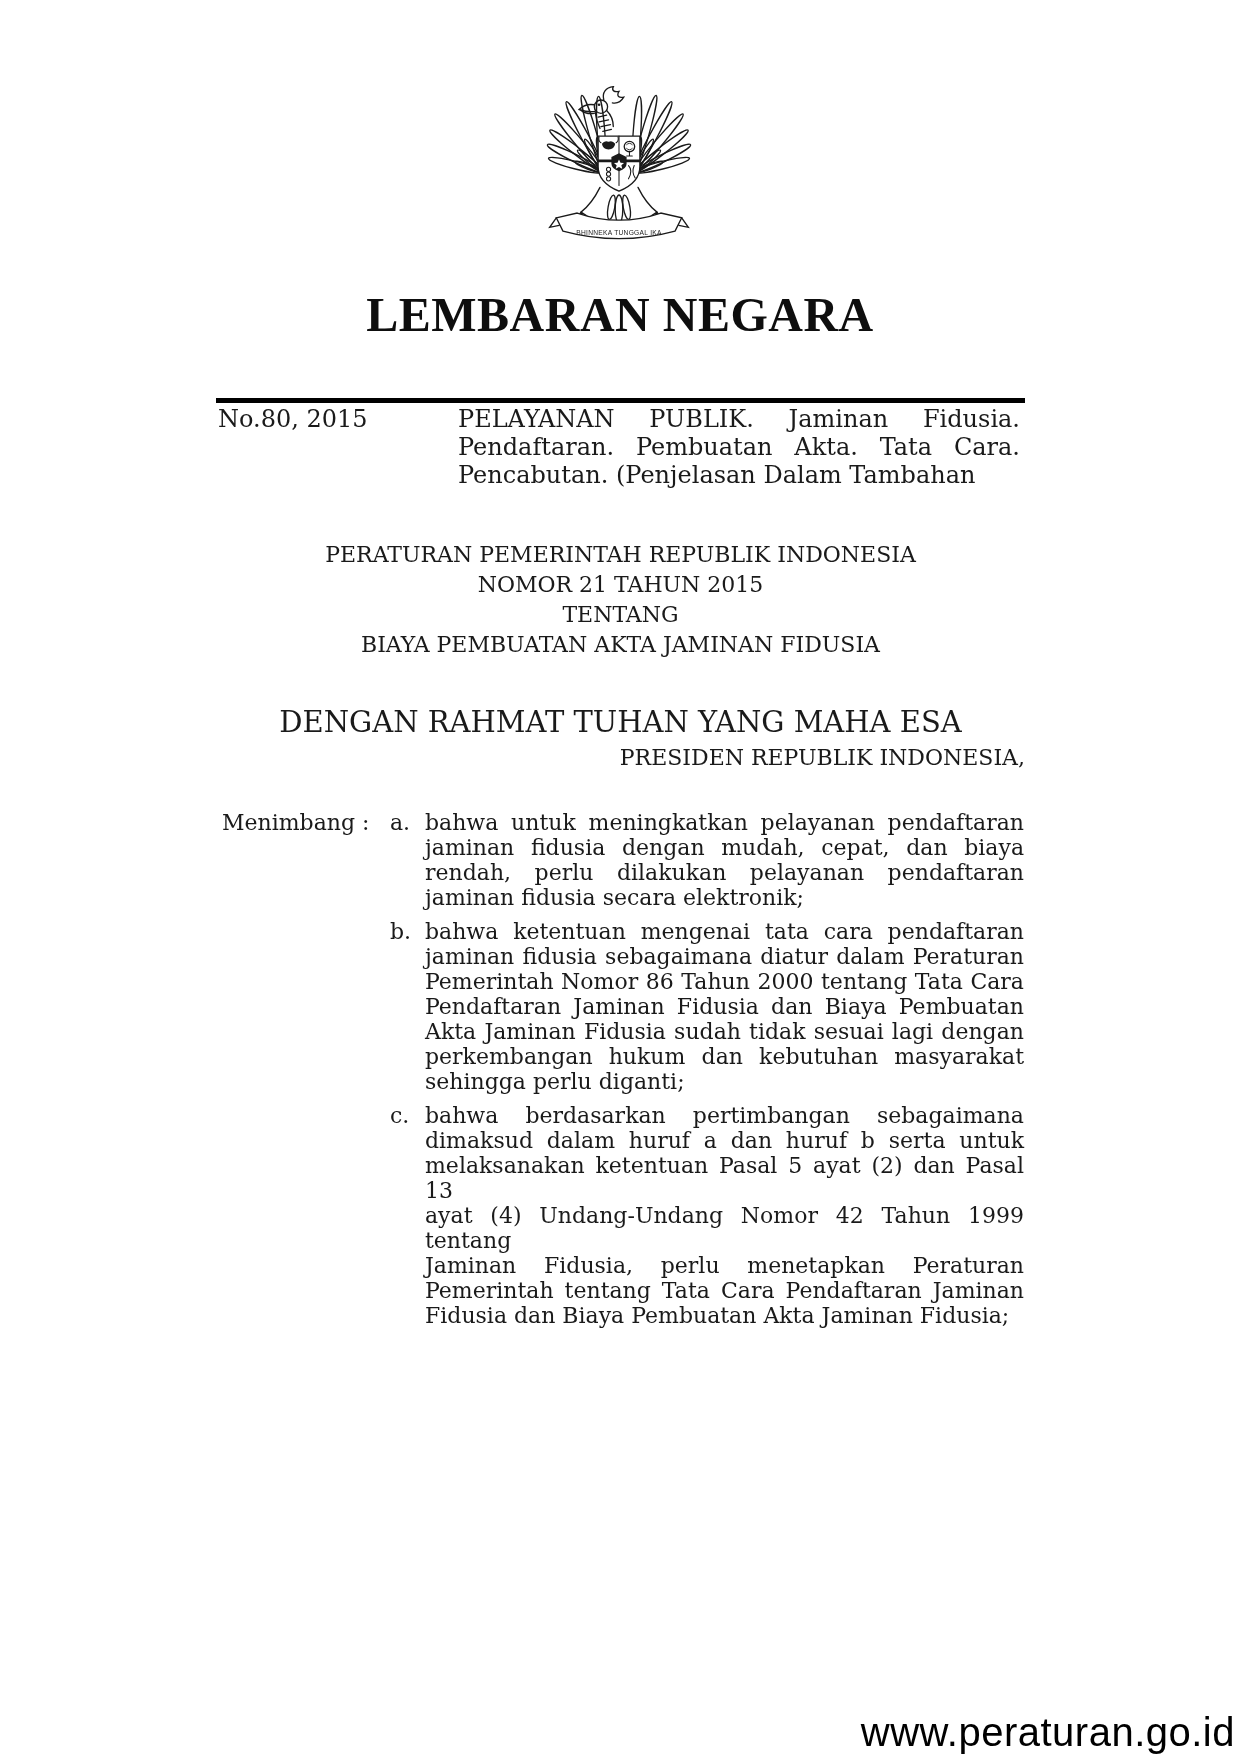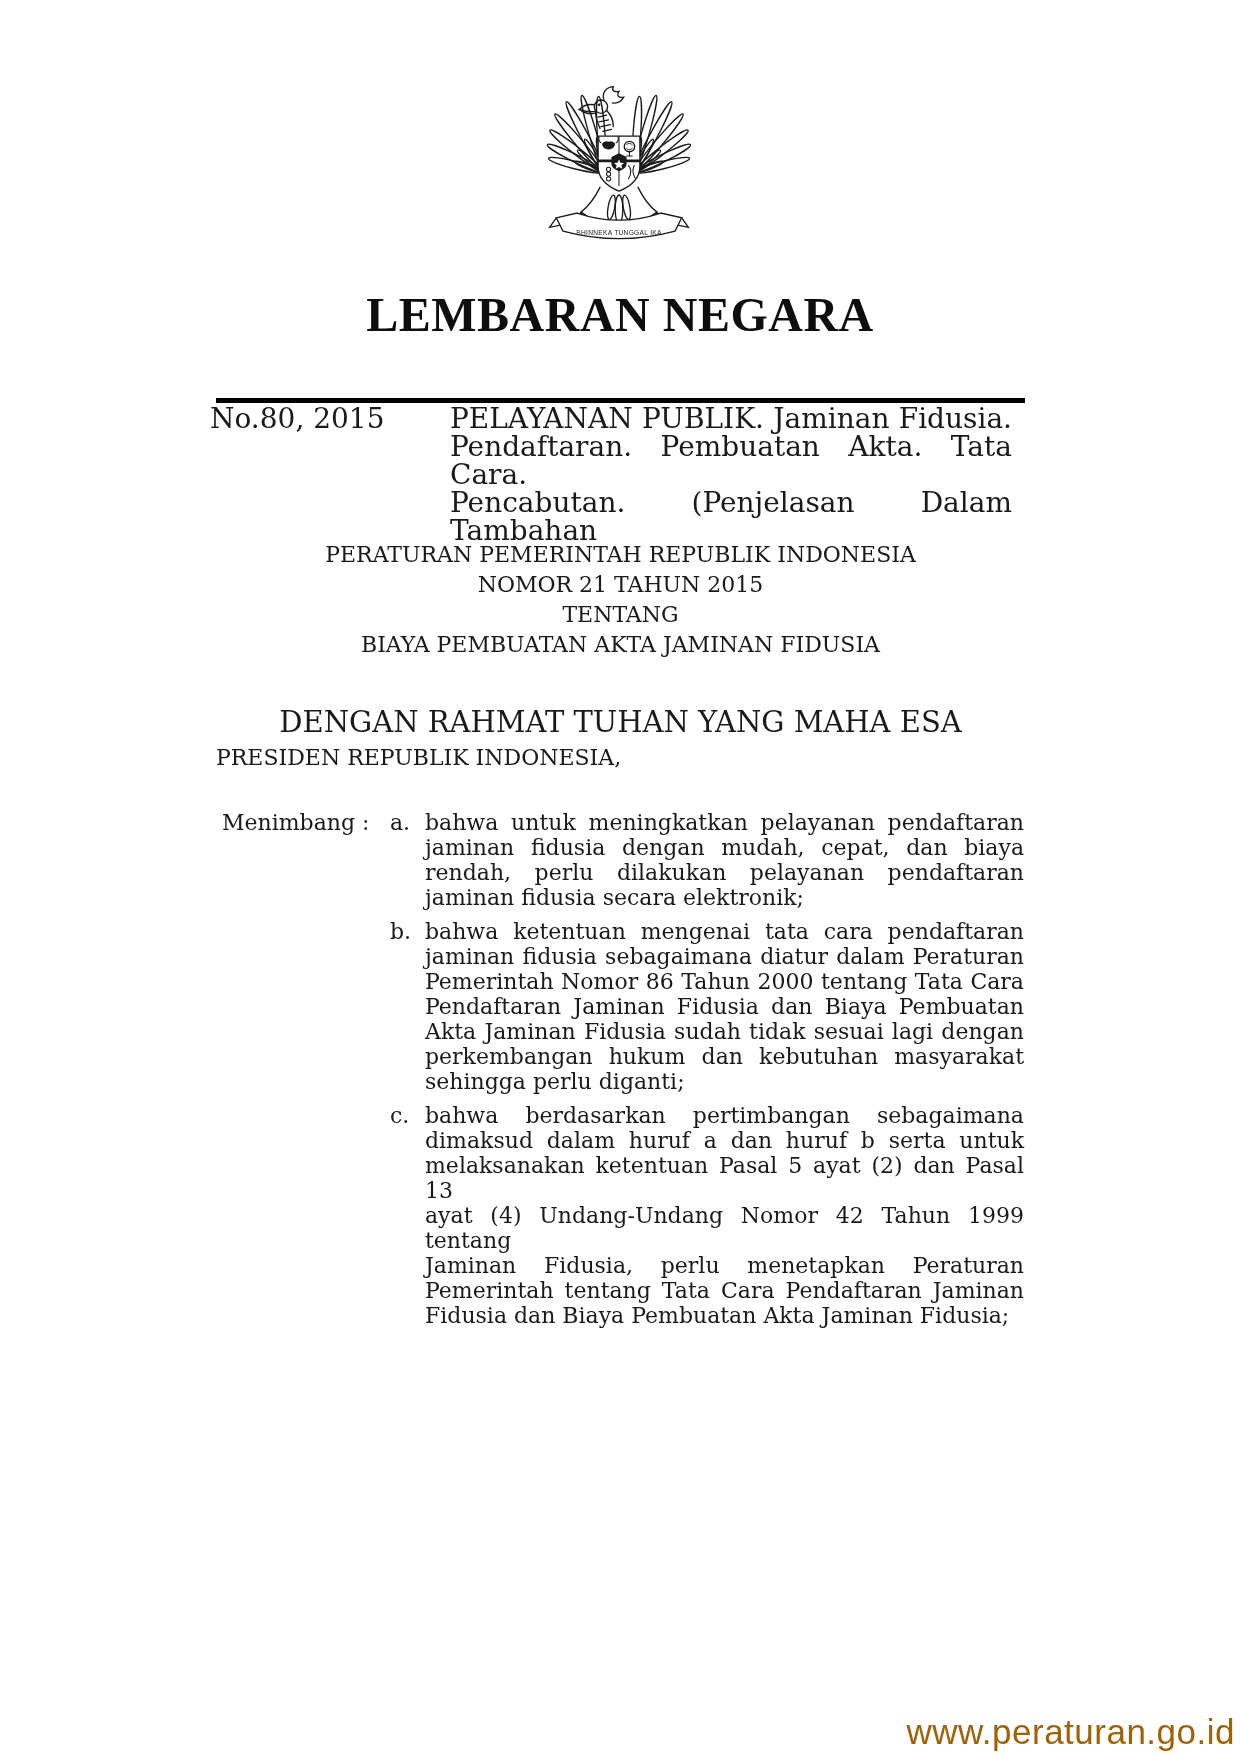--- a/index.html
+++ b/index.html
@@ -11,49 +11,49 @@
 
   .emblem { position:absolute; left:543px; top:78px; width:152px; height:177px; }
 
   .masthead { position:absolute; left:0; top:286px; width:100%; text-align:center;
               font-family:"Liberation Serif", serif; font-weight:700;
               font-size:48px; line-height:57px; letter-spacing:0.5px; color:#0e0e0e; }
 
   .header-rule { position:absolute; left:216px; top:398px; width:809px; height:5px;
                  background:#000000; }
 
-  .issue-row { position:absolute; left:210px; top:405px; width:802px; display:flex;
-               font-size:28px; line-height:28px; }
+  .issue-row { position:absolute; left:218px; top:405px; width:802px; display:flex;
+               font-size:24px; line-height:28px; }
   .issue-no { width:240px; flex:none; }
   .subject { flex:1 1 auto; min-width:0; }
 
   .jlines .line { text-align:justify; text-align-last:justify; }
   .jlines .line:last-child { text-align-last:left; }
   .clines .line { text-align:center; }
 
   .reg-heading { position:absolute; left:216px; top:540px; width:809px;
                  font-size:22px; line-height:30px; }
 
   .invocation { position:absolute; left:216px; top:708px; width:809px;
                 text-align:center; font-size:29px; line-height:28px; }
   .authority  { position:absolute; left:216px; top:744px; width:809px;
-                text-align:left; font-size:22px; line-height:28px; }
+                text-align:right; font-size:22px; line-height:28px; }
 
   .considerations { position:absolute; left:222px; top:810px; width:802px;
                     display:flex; font-size:22px; line-height:25px; }
   .c-label { width:168px; flex:none; }
   .c-items { flex:1 1 auto; min-width:0; }
   .c-item { display:flex; }
   .c-item + .c-item { margin-top:9px; }
   .c-marker { width:35px; flex:none; }
   .c-text { flex:1 1 auto; min-width:0; }
 
   .watermark { position:absolute; top:1712px; right:5px;
-               font-family:"Liberation Sans", sans-serif; font-size:35px;
-               line-height:40px; color:#a16207; letter-spacing:0.5px; }
+               font-family:"Liberation Sans", sans-serif; font-size:40px;
+               line-height:40px; color:#000000; letter-spacing:0.5px; }
 </style>
 </head>
 <body>
 
 <div class="page">
 
   <svg class="emblem" viewBox="0 0 160 180" xmlns="http://www.w3.org/2000/svg">
     <g stroke="#1a1a1a" fill="none" stroke-width="1.4" stroke-linecap="round">
 
       <g transform="translate(64,96)">

